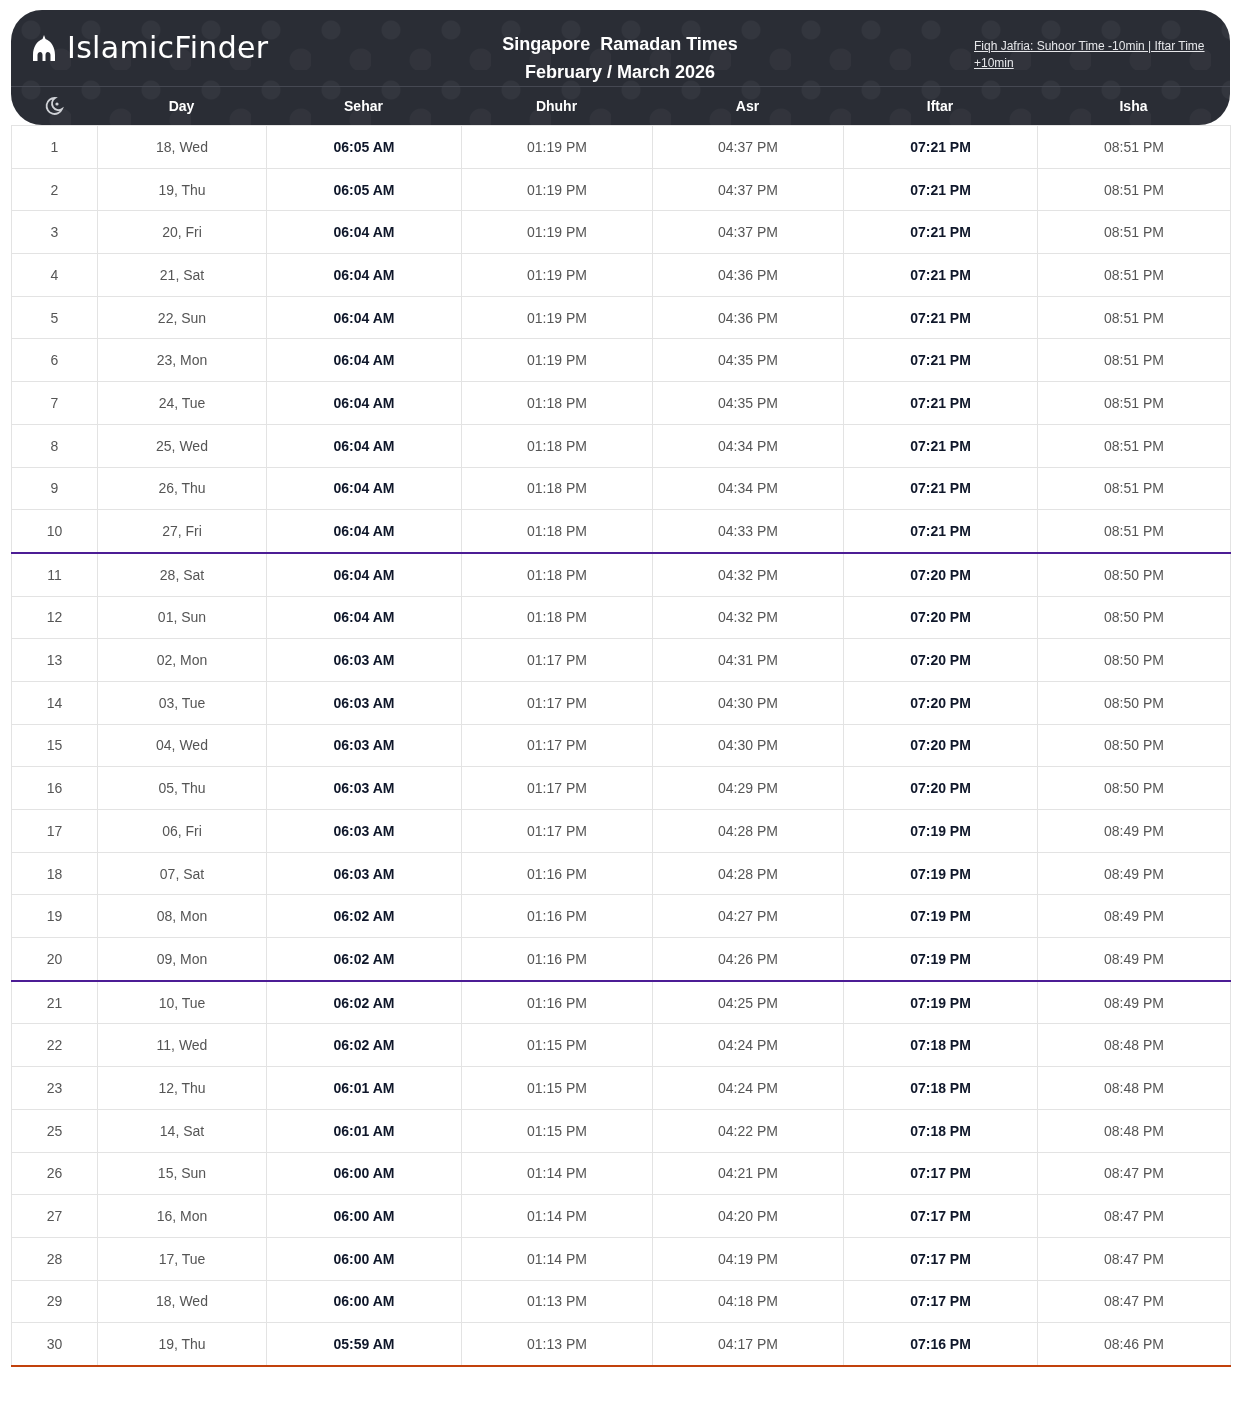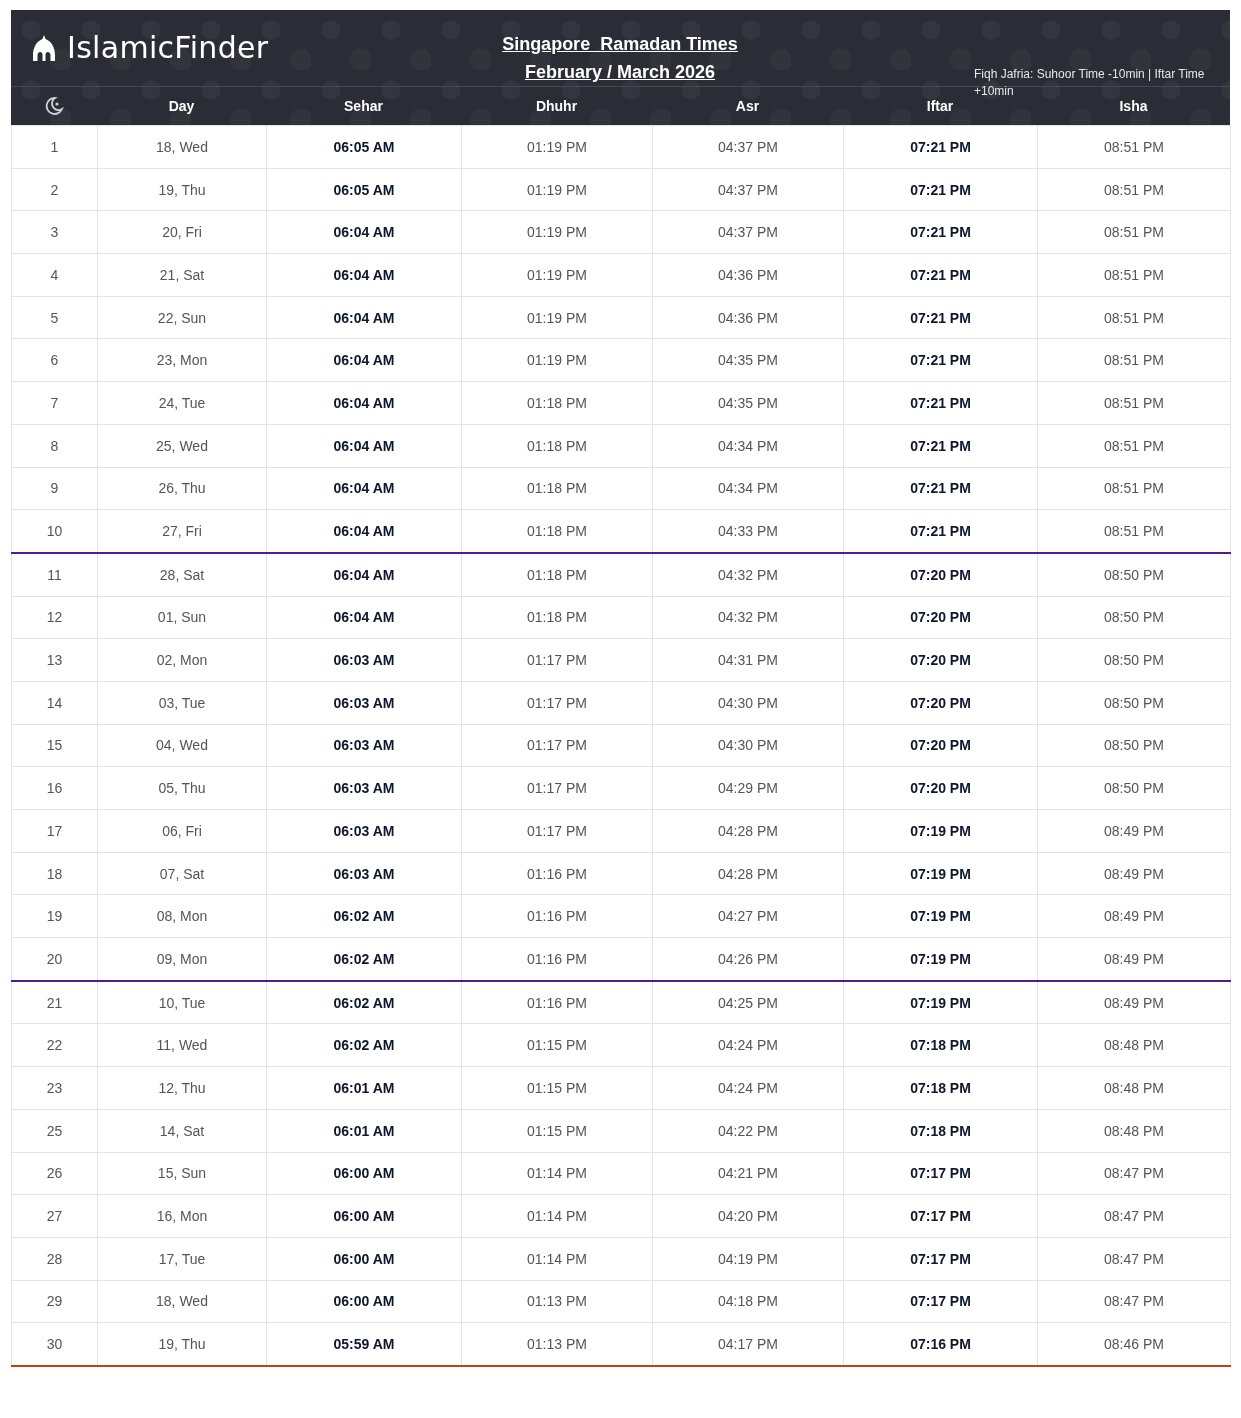--- a/index.html
+++ b/index.html
@@ -6,27 +6,28 @@
     body { width: 1241px; height: 1418px; position: relative; font-family: "Liberation Sans", sans-serif; overflow: hidden; }
     .sheet { position: absolute; left: 11px; top: 10px; width: 1219px; }
     .header {
       position: relative; height: 115px;
       background-color: #2a2d35;
       background-image:
         radial-gradient(circle at 20px 20px, rgba(255,255,255,0.045) 9px, transparent 10px),
         radial-gradient(circle at 50px 50px, rgba(255,255,255,0.035) 11px, transparent 12px);
       background-size: 60px 60px, 60px 60px;
       color: #ffffff;
+      border-radius: 31px;
     }
     .top { position: relative; height: 76px; border-bottom: 1px solid #454852; }
     .logo { position: absolute; left: 18px; top: 20px; display: flex; align-items: center; }
     .logo svg { width: 30px; height: 30px; display: block; }
     .logo-text { font-size: 30px; font-weight: normal; margin-left: 8px; letter-spacing: 0.3px; color: #ffffff; font-family: "DejaVu Sans", sans-serif; }
-    .title { position: absolute; left: 420px; width: 378px; top: 20px; text-align: center; font-weight: bold; font-size: 18px; line-height: 28px; color: #ffffff; text-decoration: underline; }
-    .note { position: absolute; left: 963px; top: 56px; width: 245px; font-size: 12px; line-height: 17px; color: #e6e7ea; }
+    .title { position: absolute; left: 420px; width: 378px; top: 20px; text-align: center; font-weight: bold; font-size: 18px; line-height: 28px; color: #ffffff; }
+    .note { position: absolute; left: 963px; top: 28px; width: 245px; font-size: 12px; line-height: 17px; color: #e6e7ea; text-decoration: underline; }
     .cols { display: flex; height: 38px; align-items: center; }
     .col-h { text-align: center; font-size: 14px; font-weight: bold; color: #ffffff; }
     .col-h svg { width: 20px; height: 20px; vertical-align: middle; }
     table { width: 1219px; border-collapse: collapse; table-layout: fixed; }
     td { height: 41.7px; text-align: center; font-size: 14px; color: #555555; border: 1px solid #e3e3e3; padding: 0; }
     td.bold { font-weight: bold; color: #0f172a; }
     tr.sep td { border-top: 2px solid #4c1d95; }
     tr.last td { border-bottom: 2px solid #c2410c; }
     .w0 { width: 86px; } .w1 { width: 169px; } .w2 { width: 195px; } .w3 { width: 191px; }
     .w4 { width: 191px; } .w5 { width: 194px; } .w6 { width: 193px; }

